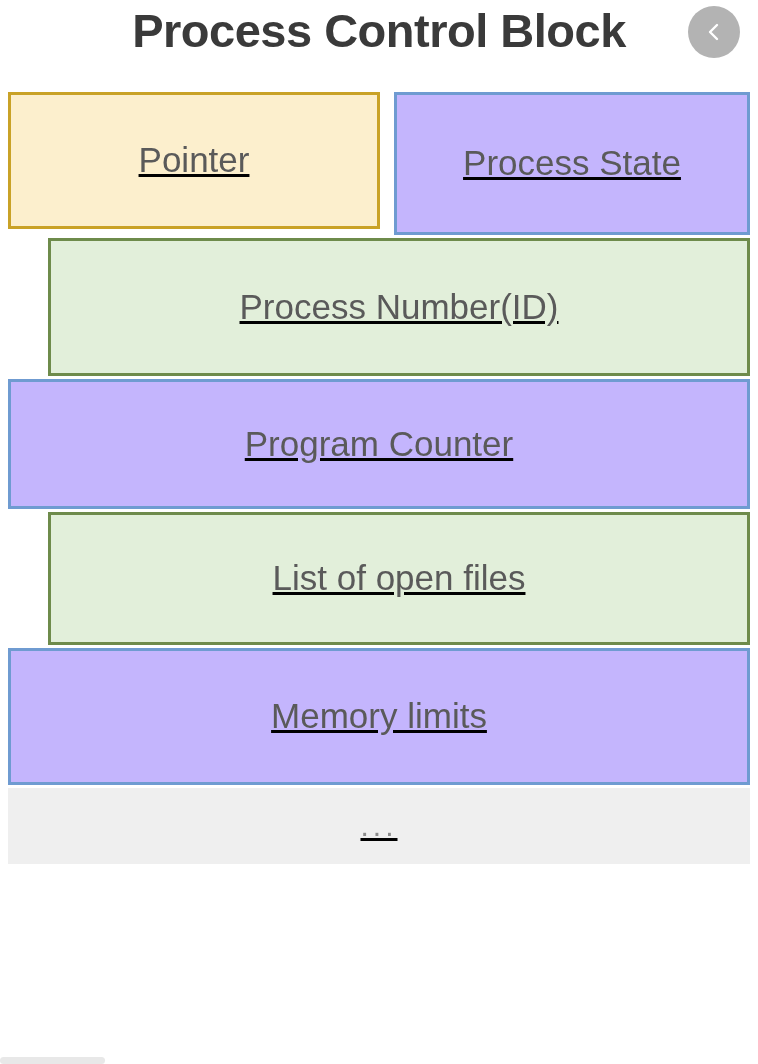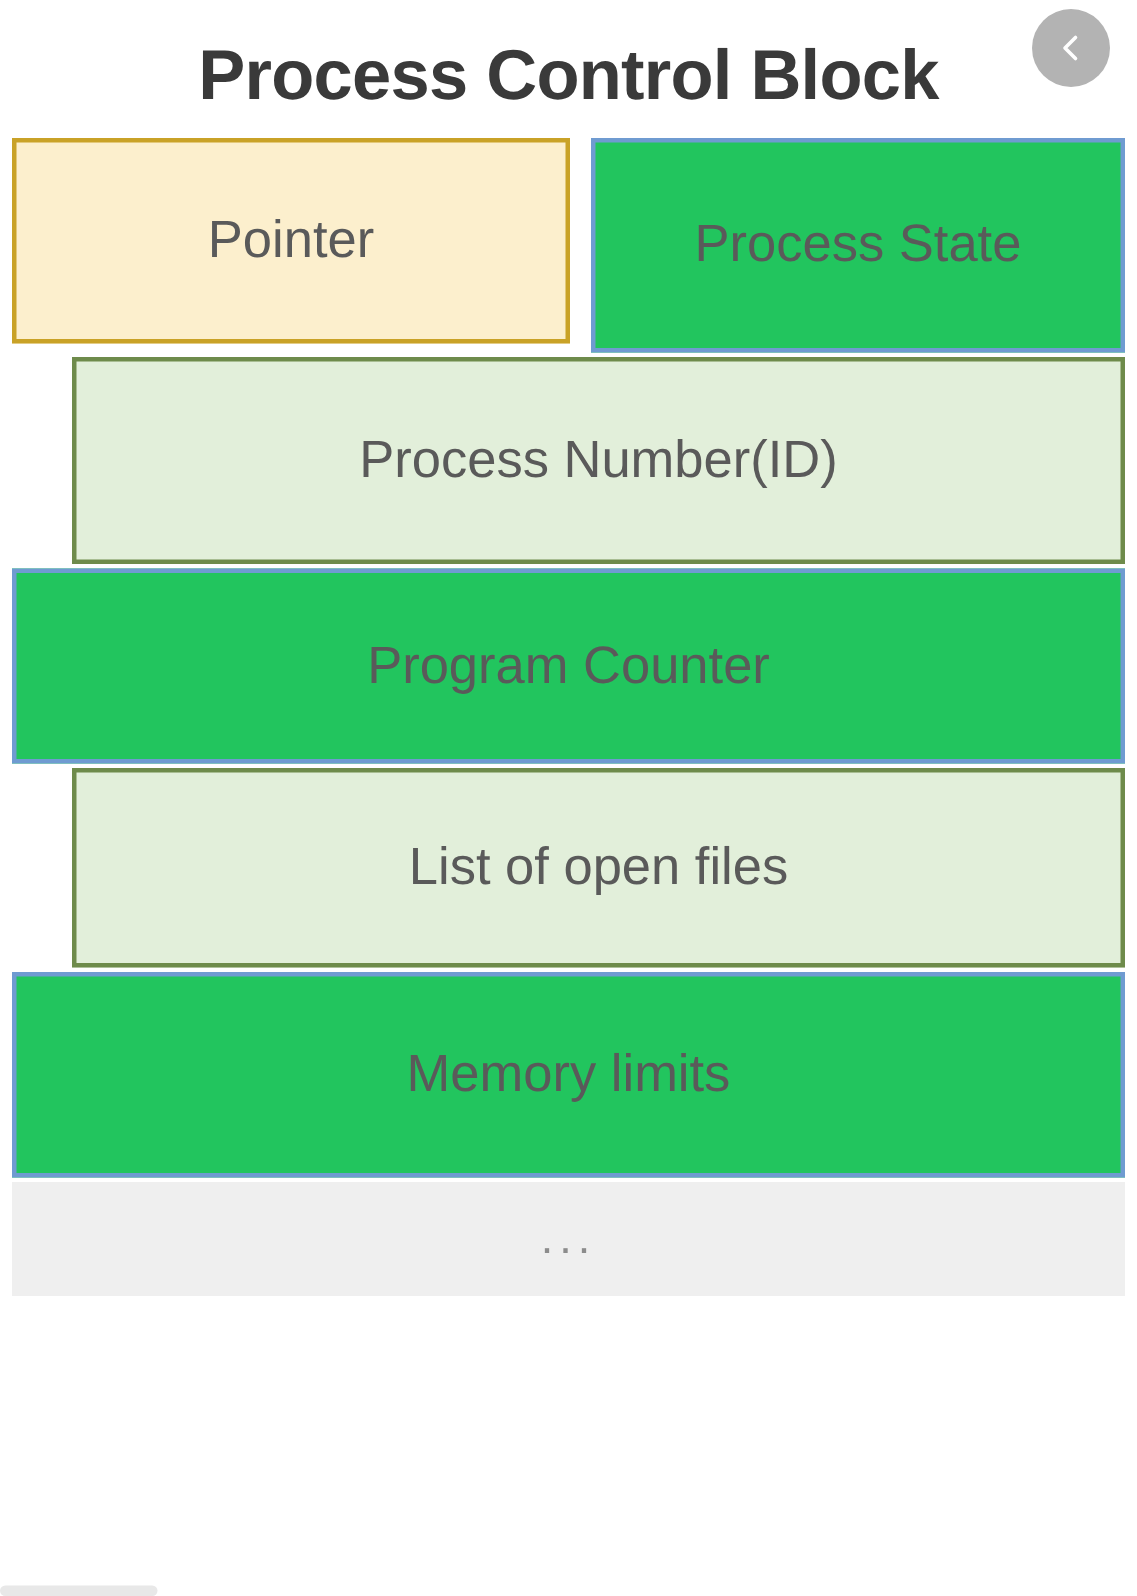--- a/index.html
+++ b/index.html
@@ -18,21 +18,21 @@
   
   .header {
     position: relative;
     height: 92px;
     box-sizing: border-box;
   }
   .page-title {
     position: absolute;
     left: 0;
     right: 0;
-    top: 20px;
+    top: 1px;
     text-align: center;
     font-family: "Liberation Sans", sans-serif;
     font-size: 47px;
     font-weight: 700;
     letter-spacing: -0.5px;
     color: #3a3a3a;
     line-height: 60px;
     white-space: nowrap;
   }
   .nav-prev-button {
@@ -51,20 +51,21 @@
     justify-content: center;
   }
   .nav-prev-button svg { display: block; }
 
   
   .pcb-diagram {
     position: absolute;
     left: 0;
     top: 92px;
     width: 758px;
+    text-decoration: underline;
   }
   .pcb-row {
     display: flex;
     width: 758px;
     box-sizing: border-box;
     padding: 0 8px;
     margin-bottom: 3px;
   }
   .pcb-cell {
     box-sizing: border-box;
@@ -75,21 +76,21 @@
     font-family: "Liberation Sans", sans-serif;
     font-size: 35px;
     color: #5a5a5a;
     border-style: solid;
     border-width: 3px;
     line-height: 1.15;
   }
 
   
   .cell-yellow { background: #fcefcd; border-color: #c9a227; }
-  .cell-blue   { background: #22c55e; border-color: #6f9bd1; }
+  .cell-blue   { background: #c4b5fd; border-color: #6f9bd1; }
   .cell-green  { background: #e2efda; border-color: #6e8b4b; margin-left: 40px; }
   .cell-gray   { background: #efefef; border-color: #efefef; color: #8c8c8c; }
 
   .cell-bold { font-weight: 700; }
 
   
   .row-split .pcb-cell.left  { width: 372px; height: 137px; }
   .row-split .pcb-cell.right { width: 356px; height: 143px; margin-left: 14px; }
 
   .row-full .pcb-cell { width: 742px; }

